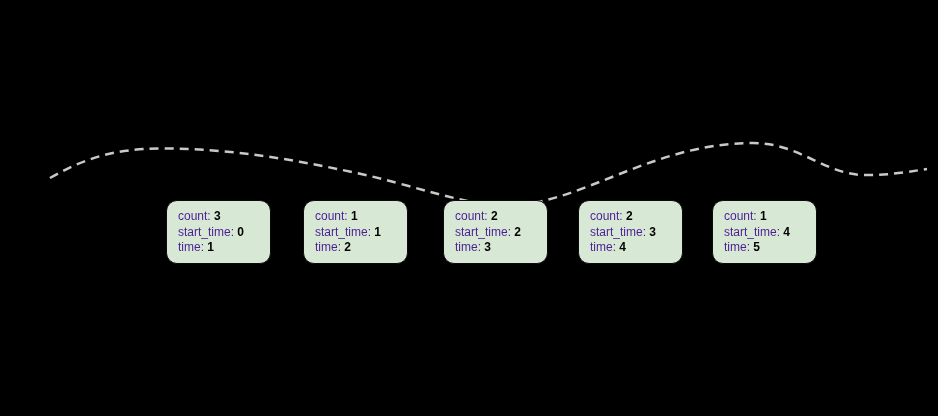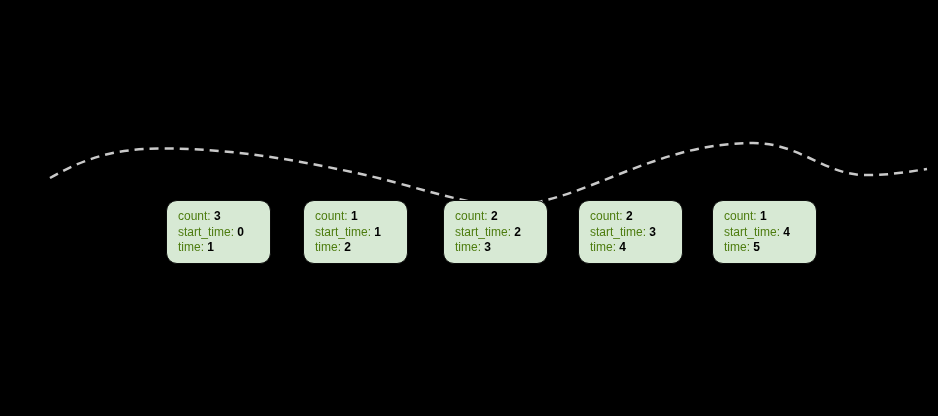--- a/index.html
+++ b/index.html
@@ -41,21 +41,21 @@
     padding: 8px 6px 0 11px;
     font-size: 12px;
     line-height: 15.6px;
     z-index: 2;
   }
   .n1 { left: 166px; }
   .n2 { left: 303px; }
   .n3 { left: 443px; }
   .n4 { left: 578px; }
   .n5 { left: 712px; }
-  .lbl { color: #4d7c0f; }
+  .lbl { color: #4c1d95; }
   .val { color: #000000; font-weight: bold; }
 </style>
 </head>
 <body>
 
 <div class="stage">
 
   <svg class="curve-svg" width="938" height="416" viewBox="0 0 938 416" xmlns="http://www.w3.org/2000/svg">
     <path class="curve" d="M50,178 C85,158 115,148.5 162,148.5 C230,148.5 290,159 352,172 C410,184 465,205.5 505,205.5 C580,206 650,143 753,143 C800,143 825,175 865,175 C895,175 912,171 927,169"></path>
   </svg>

